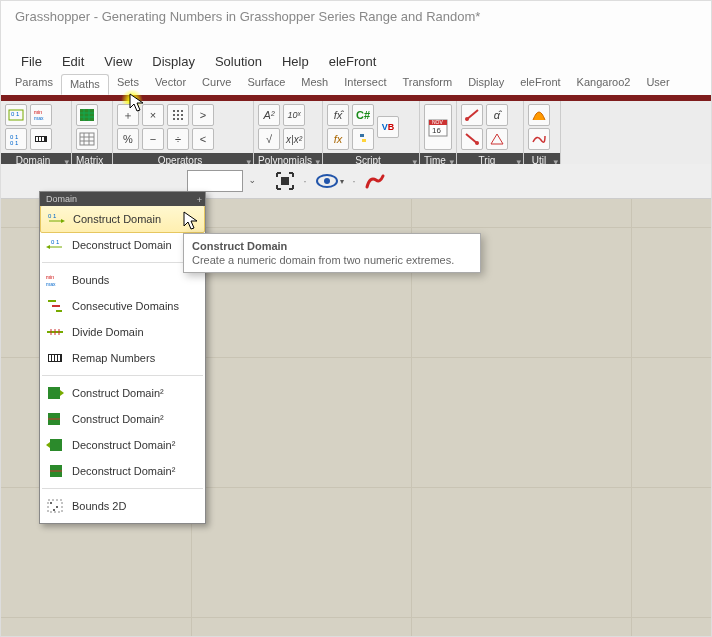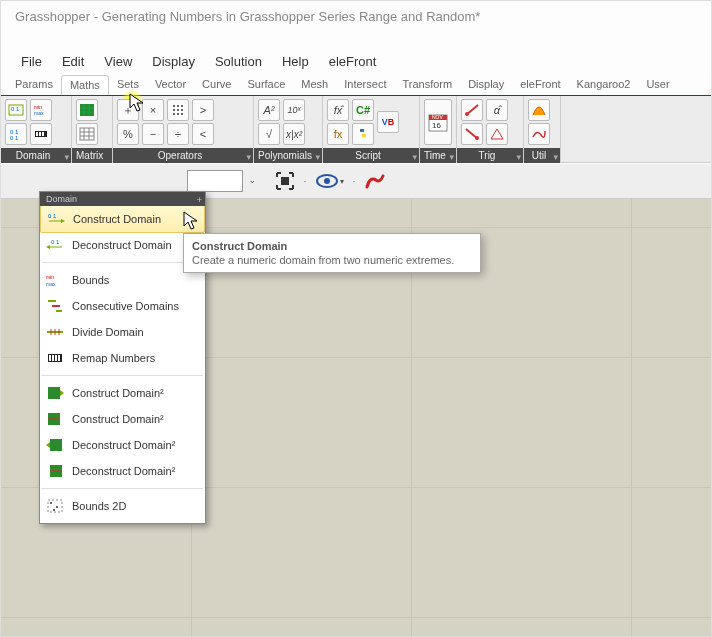--- a/index.html
+++ b/index.html
@@ -1,20 +1,20 @@
 <!DOCTYPE html>
 <html><head>
 <meta charset="utf-8">
 <style>
   html,body{margin:0;padding:0;font-family:"Segoe UI",Tahoma,Arial,sans-serif;font-size:12px;color:#444;background:#f5f5f5}
   .window{position:relative;width:712px;height:637px;background:#fdfdfd;border:1px solid #ddd;box-sizing:border-box}
   .titlebar{height:32px;padding:8px 12px 0 14px;color:#888;font-size:13px}
   .menubar{height:28px;padding:4px 0 0 10px;display:flex;gap:0;align-items:flex-end}
   .menubar .menu-item{padding:4px 10px;color:#333;font-size:13px;cursor:default}
-  .tabbar{height:22px;padding:0 0 0 6px;display:flex;gap:0;align-items:center;font-size:11px;color:#666;border-bottom:1px solid #7f1d1d;overflow:hidden;white-space:nowrap}
+  .tabbar{height:22px;padding:0 0 0 6px;display:flex;gap:0;align-items:flex-start;font-size:11px;color:#666;border-bottom:6px solid #7f1d1d;overflow:hidden;white-space:nowrap}
   .tabbar .tab{padding:3px 8px 4px 8px;cursor:default}
   .tabbar .tab.active{background:#fff;border:1px solid #ccc;border-bottom:1px solid #fff;border-radius:3px 3px 0 0;position:relative;top:1px}
   .tab-highlight{position:absolute;width:22px;height:22px;border-radius:50%;background:radial-gradient(circle,#ffff00 10%,rgba(255,255,0,.6) 35%,rgba(255,255,0,0) 70%);pointer-events:none}
   .ribbon{height:66px;background:#ececec;border-bottom:1px solid #ccc;display:flex;align-items:stretch}
   .ribbon-group{position:relative;border-right:1px solid #ccc;display:flex;flex-direction:column}
   .ribbon-icons{flex:1;display:flex;align-items:center;padding:3px 4px;gap:3px;flex-wrap:wrap}
   .ribbon-label{height:15px;background:#4a4a4a;color:#eee;font-size:10px;text-align:center;line-height:15px;position:relative;padding:0 10px 0 4px}
   .ribbon-label .plus{position:absolute;right:2px;top:2px;color:#aaa;font-size:9px}
   .rbtn{width:24px;height:24px;background:#fafafa;border:1px solid #bbb;border-radius:2px;display:flex;align-items:center;justify-content:center;font-size:11px;box-sizing:border-box}
   .rbtn.lg{width:28px;height:46px}
@@ -191,21 +191,21 @@
             <div class="rbtn sq" style="font-style:italic;font-size:10px">x|x²</div>
           </div>
       </div>
       <div class="ribbon-label"><span>Polynomials</span><span class="plus">▾</span></div>
     </div>
 
     <div class="ribbon-group" style="width:96px">
       <div class="ribbon-icons">
         <div class="col2">
             <div class="rbtn sq" style="font-style:italic">fх̂</div>
-            <div class="rbtn sq" style="color:#a60">fх</div>
+            <div class="rbtn sq" style="font-style:italic;color:#a60">fх</div>
           </div>
         <div class="col2">
             <div class="rbtn sq" style="color:#1a8b1a;font-weight:bold">C#</div>
             <div class="rbtn sq">
               <svg width="16" height="14">
                 <path d="M5 2h4v3h-4z" fill="#3572A5"></path>
                 <path d="M7 7h4v3h-4z" fill="#FFD43B"></path>
               </svg>
             </div>
           </div>

